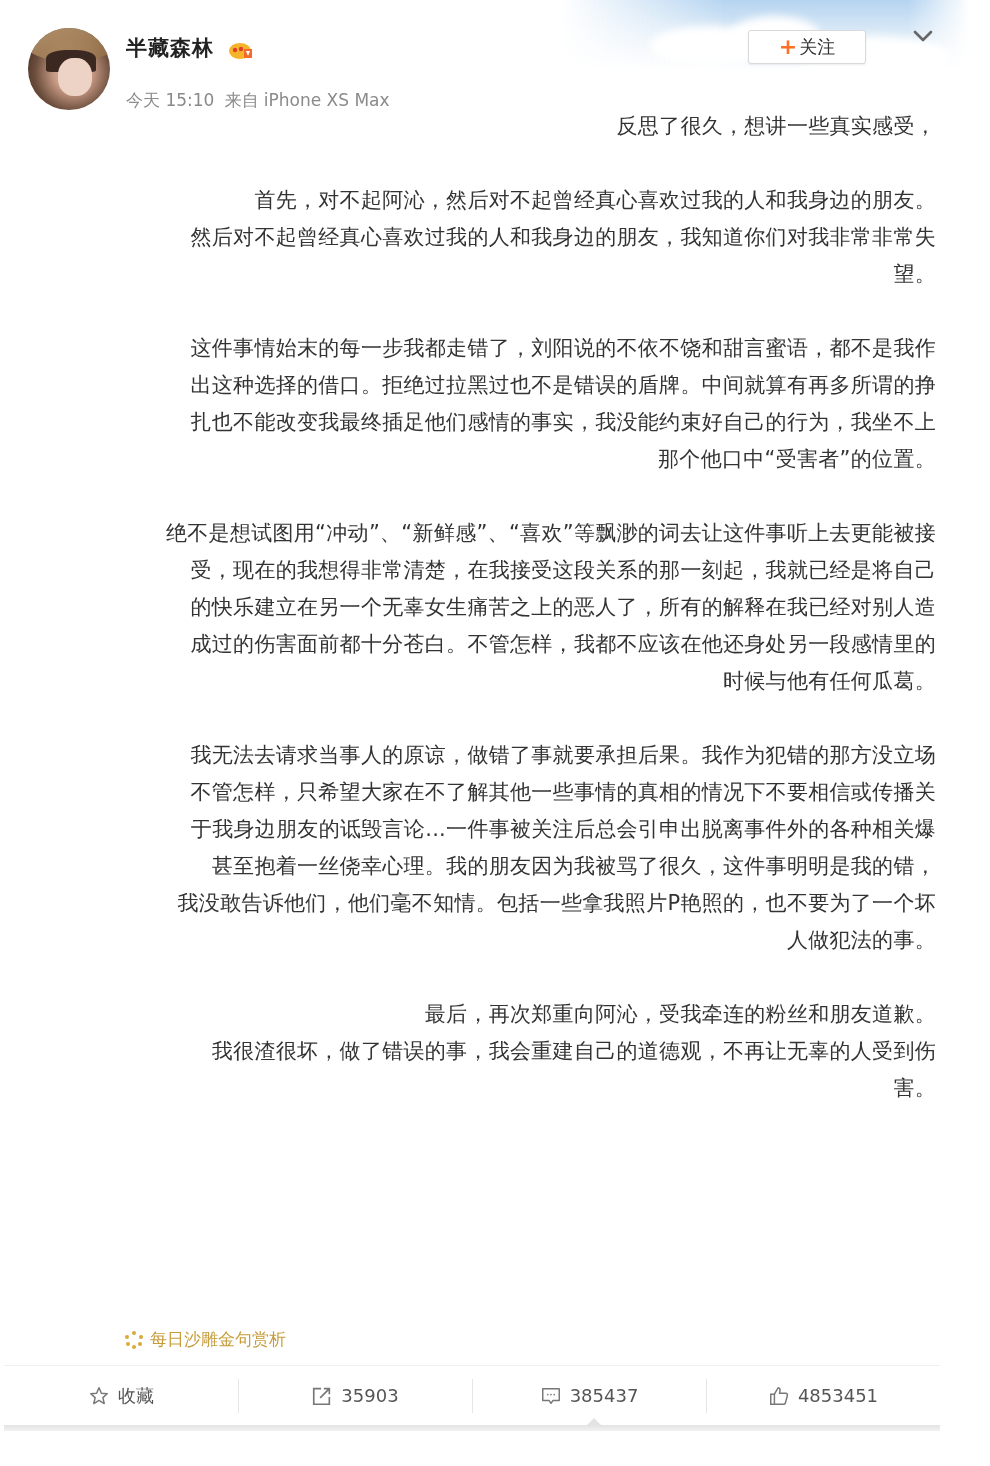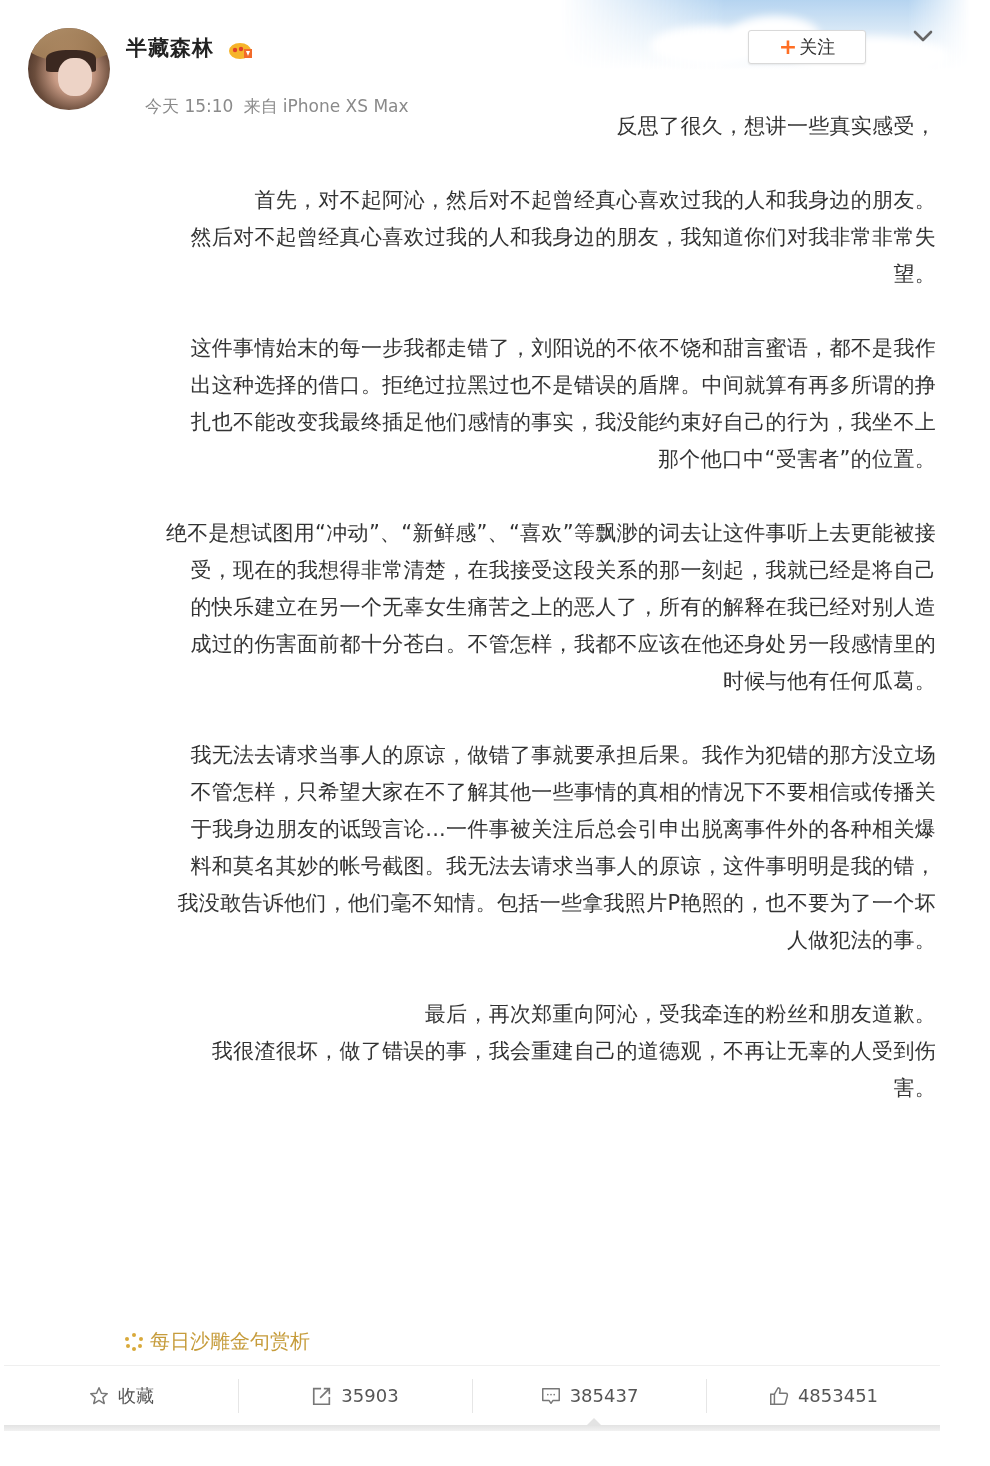--- a/index.html
+++ b/index.html
@@ -30,41 +30,41 @@
   .avatar .hair { position: absolute; left: 18px; top: 22px; width: 50px; height: 22px; border-radius: 40% 40% 10% 10%;
     background: #3b2820; }
 
   .username {
     position: absolute; left: 126px; top: 34px; font-size: 21px; font-weight: bold; color: #222222; letter-spacing: 1px;
   }
   .vip-badge {
     position: absolute; left: 228px; top: 40px; width: 28px; height: 20px;
   }
   .meta {
-    position: absolute; left: 126px; top: 95px; font-size: 17px; color: #8a8a8a; margin-left: 19px;
+    position: absolute; left: 126px; top: 89px; font-size: 17px; color: #8a8a8a;
   }
   .meta span { margin-right: 5px; }
 
   .follow-btn {
     position: absolute; left: 748px; top: 30px; width: 118px; height: 34px;
     border: 1px solid #d9d9d9; border-radius: 3px; background: #ffffff;
     display: flex; align-items: center; justify-content: center; font-size: 18px; color: #333;
     box-shadow: 0 1px 2px rgba(0,0,0,0.08);
   }
   .follow-btn .plus { color: #ff6f24; font-weight: bold; font-size: 22px; margin-right: 2px; line-height: 1; }
   .chevron {
     position: absolute; left: 912px; top: 28px; width: 22px; height: 16px;
   }
 
   .content { position: absolute; left: 126px; top: 108px; width: 810px; }
   .para { font-size: 21px; line-height: 37px; color: #333333; margin-bottom: 37px; letter-spacing: 0.3px; }
   .para .line { display: block; white-space: nowrap; }
 
   .tag-link {
-    position: absolute; left: 124px; top: 1328px; font-size: 20px; color: #c69c3b;
+    position: absolute; left: 124px; top: 1328px; font-size: 17px; color: #c69c3b;
     display: flex; align-items: center;
   }
   .tag-link .spark { width: 20px; height: 20px; margin-right: 6px; }
 
   .toolbar-top { position: absolute; left: 4px; top: 1365px; width: 936px; height: 1px; background: #efefef; }
   .toolbar {
     position: absolute; left: 4px; top: 1366px; width: 936px; height: 59px; display: flex;
   }
   .tb-item { flex: 1; display: flex; align-items: center; justify-content: center; font-size: 18px; color: #555; position: relative; }
   .tb-item + .tb-item::before {
@@ -138,21 +138,21 @@
       <span class="line">绝不是想试图用“冲动”、“新鲜感”、“喜欢”等飘渺的词去让这件事听上去更能被接</span>
       <span class="line">受，现在的我想得非常清楚，在我接受这段关系的那一刻起，我就已经是将自己</span>
       <span class="line">的快乐建立在另一个无辜女生痛苦之上的恶人了，所有的解释在我已经对别人造</span>
       <span class="line">成过的伤害面前都十分苍白。不管怎样，我都不应该在他还身处另一段感情里的</span>
       <span class="line">时候与他有任何瓜葛。</span>
     </p>
     <p class="para">
       <span class="line">我无法去请求当事人的原谅，做错了事就要承担后果。我作为犯错的那方没立场</span>
       <span class="line">不管怎样，只希望大家在不了解其他一些事情的真相的情况下不要相信或传播关</span>
       <span class="line">于我身边朋友的诋毁言论...一件事被关注后总会引申出脱离事件外的各种相关爆</span>
-      <span class="line">料和莫名其妙的帐号截图。我无法去请求当事人的原谅，这件事明明是我的错，</span>
+      <span class="line">甚至抱着一丝侥幸心理。我的朋友因为我被骂了很久，这件事明明是我的错，</span>
       <span class="line">我没敢告诉他们，他们毫不知情。包括一些拿我照片P艳照的，也不要为了一个坏</span>
       <span class="line">人做犯法的事。</span>
     </p>
     <p class="para">
       <span class="line">最后，再次郑重向阿沁，受我牵连的粉丝和朋友道歉。</span>
       <span class="line">我很渣很坏，做了错误的事，我会重建自己的道德观，不再让无辜的人受到伤</span>
       <span class="line">害。</span>
     </p>
   </div>
 

